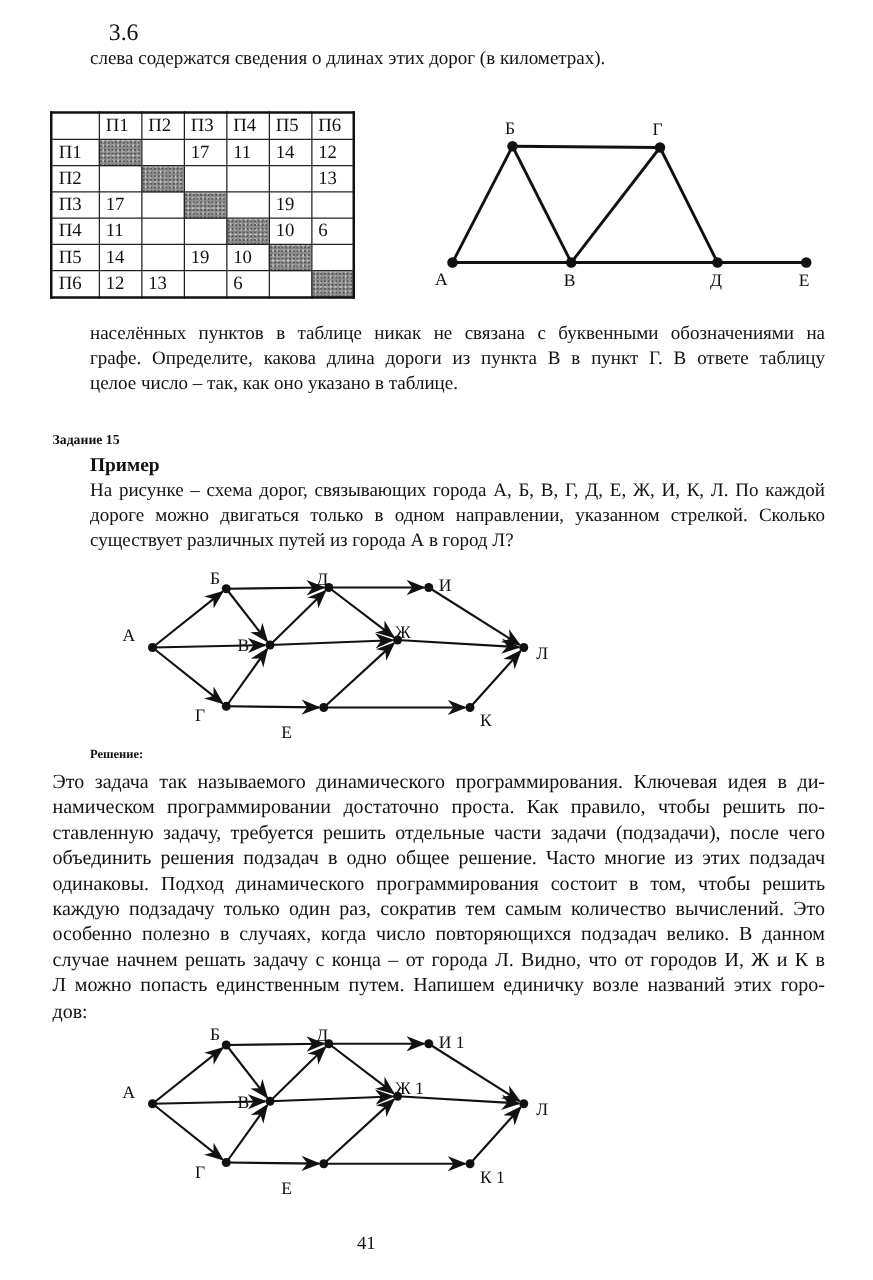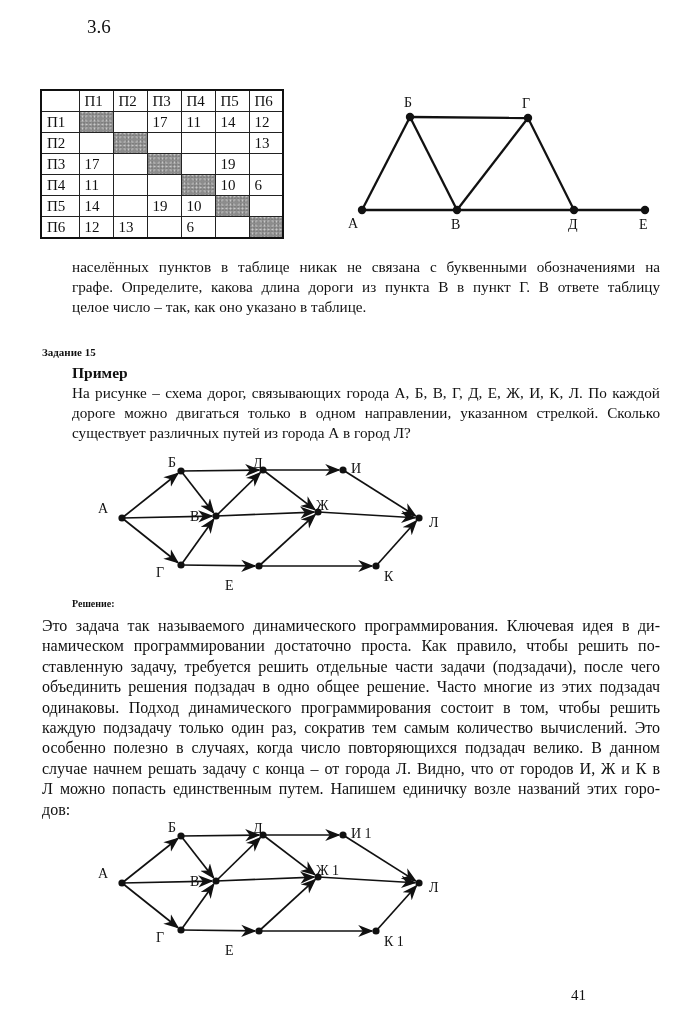--- a/index.html
+++ b/index.html
@@ -14,28 +14,29 @@
   .bold { font-weight: bold; }
   table.dist { border-collapse: collapse; position: absolute; left: 40px; top: 89px; font-family: Liberation Serif, serif; }
   table.dist td { border: 1px solid #222; width: 34px; height: 20px; padding: 0 0 0 5px;
                   font-size: 15px; line-height: 20px; box-sizing: border-box; }
   table.dist { border: 2.5px solid #111; }
   table.dist td.corner { width: 38px; }
   td.diag { background-color: #8d8d8d;
             background-image: radial-gradient(#555 1px, transparent 1px), radial-gradient(#c8c8c8 1px, transparent 1px);
             background-size: 3px 3px, 4px 4px; background-position: 0 0, 1px 2px; }
   svg text { font-family: "Liberation Serif", "DejaVu Serif", serif; font-size: 14px; fill: #111; }
-  .page-num { left: 0; width: 586px; top: 987px; text-align: right; font-size: 15px; }
+  .page-num { left: 0; width: 586px; top: 987px; text-align: center; font-size: 15px; }
 </style>
 </head>
 <body>
 
 <div class="abs h-num">3.6</div>
 
 <div class="abs para" style="top:37px;">
+  <span class="line last">слева содержатся сведения о длинах этих дорог (в километрах).</span>
 </div>
 
 <table class="dist">
   <tbody id="dist-body">
       <tr>
         <td class="corner"></td>
         <td>П1</td>
         <td>П2</td>
         <td>П3</td>
         <td>П4</td>

